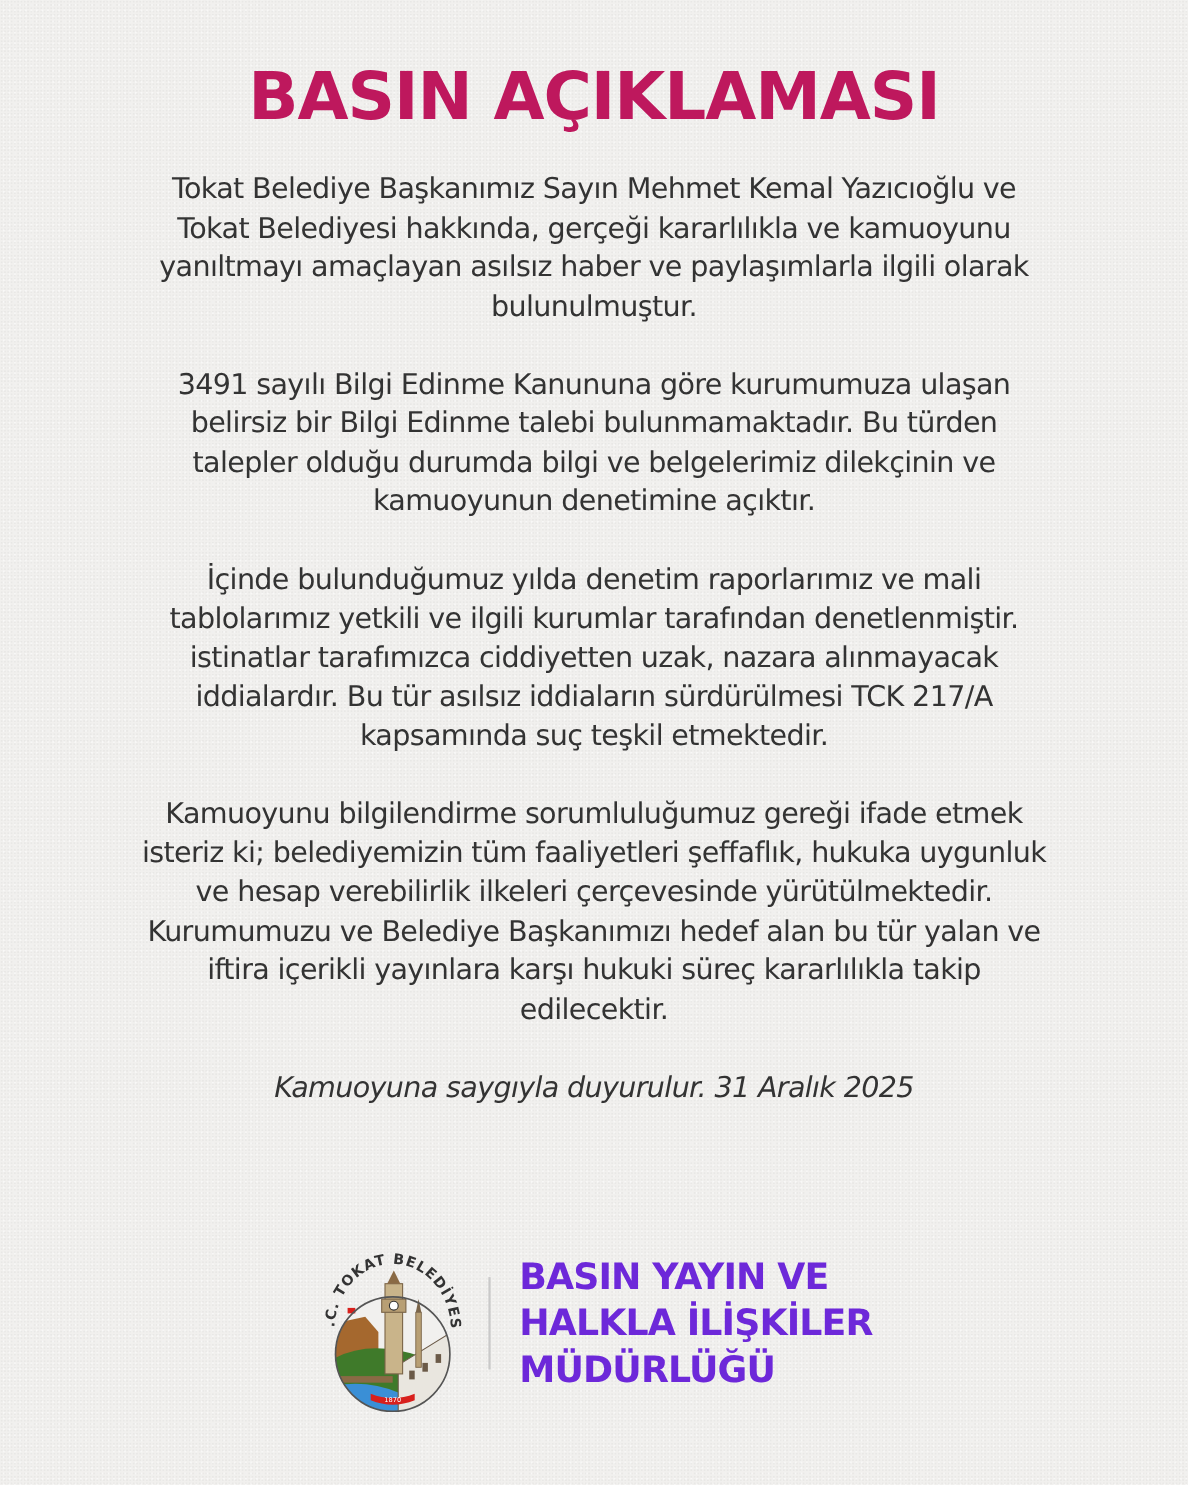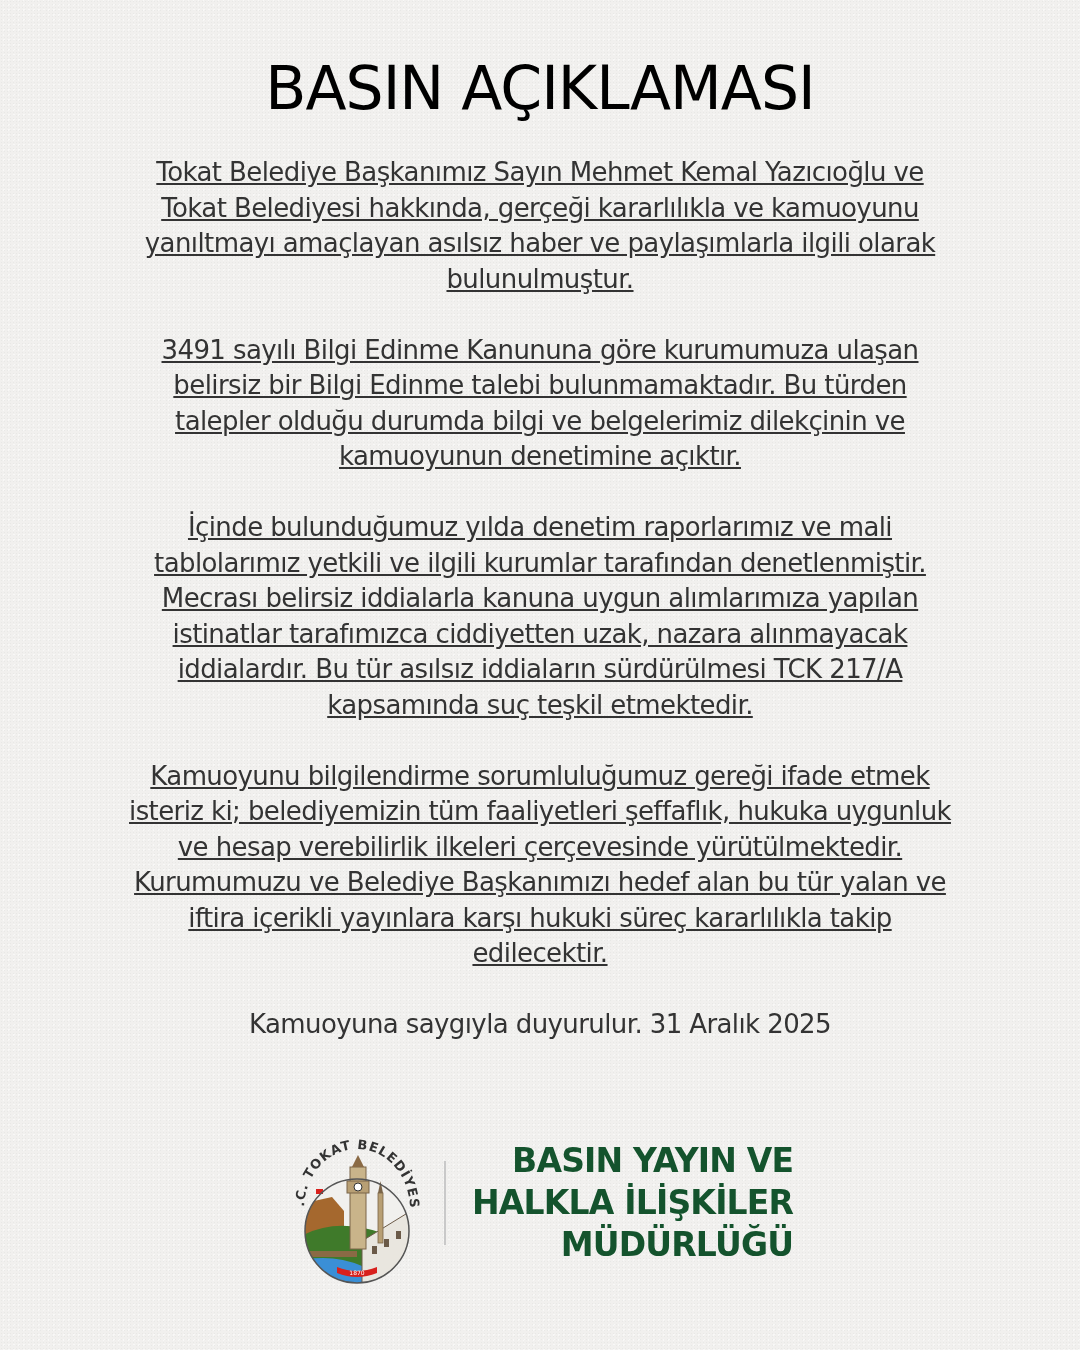--- a/index.html
+++ b/index.html
@@ -21,41 +21,41 @@
       height: 1350px;
       position: relative;
     }
     .title {
       position: absolute;
       top: 52px;
       left: 0;
       width: 1080px;
       text-align: center;
       font-family: "DejaVu Sans", sans-serif;
-      font-weight: normal;
+      font-weight: bold;
       font-size: 60px;
       letter-spacing: -1px;
-      color: #000000;
+      color: #be185d;
       line-height: 72px;
     }
     .body-text {
       position: absolute;
       top: 155px;
       left: 40px;
       width: 1000px;
       text-align: center;
       font-family: "DejaVu Sans", sans-serif;
       font-size: 26px;
       line-height: 35.5px;
       color: #333;
       letter-spacing: -0.6px;
     }
     .para { margin-bottom: 35.5px; }
-    .para .line { display: block; white-space: nowrap; text-decoration: underline; }
-    .closing { display: block; }
+    .para .line { display: block; white-space: nowrap; }
+    .closing { display: block; font-style: italic; }
     .footer {
       position: absolute;
       top: 1118px;
       left: 292px;
       width: 520px;
       height: 170px;
       display: flex;
       align-items: center;
     }
     .logo {
@@ -69,23 +69,22 @@
       height: 84px;
       background: #c9c9c9;
       margin-left: 22px;
       margin-right: 26px;
     }
     .dept {
       font-family: "DejaVu Sans", sans-serif;
       font-weight: bold;
       font-size: 33px;
       line-height: 42px;
-      color: #14532d;
+      color: #6d28d9;
       letter-spacing: -0.8px;
-      text-align: right;
     }
     .dept span { display: block; white-space: nowrap; }
   </style>
 </head>
 <body>
 
 <div class="page">
 
   <h1 class="title">BASIN AÇIKLAMASI</h1>
 
@@ -101,21 +100,20 @@
     <p class="para">
       <span class="line">3491 sayılı Bilgi Edinme Kanununa göre kurumumuza ulaşan</span>
       <span class="line">belirsiz bir Bilgi Edinme talebi bulunmamaktadır. Bu türden</span>
       <span class="line">talepler olduğu durumda bilgi ve belgelerimiz dilekçinin ve</span>
       <span class="line">kamuoyunun denetimine açıktır.</span>
     </p>
 
     <p class="para">
       <span class="line">İçinde bulunduğumuz yılda denetim raporlarımız ve mali</span>
       <span class="line">tablolarımız yetkili ve ilgili kurumlar tarafından denetlenmiştir.</span>
-      <span class="line">Mecrası belirsiz iddialarla kanuna uygun alımlarımıza yapılan</span>
       <span class="line">istinatlar tarafımızca ciddiyetten uzak, nazara alınmayacak</span>
       <span class="line">iddialardır. Bu tür asılsız iddiaların sürdürülmesi TCK 217/A</span>
       <span class="line">kapsamında suç teşkil etmektedir.</span>
     </p>
 
     <p class="para">
       <span class="line">Kamuoyunu bilgilendirme sorumluluğumuz gereği ifade etmek</span>
       <span class="line">isteriz ki; belediyemizin tüm faaliyetleri şeffaflık, hukuka uygunluk</span>
       <span class="line">ve hesap verebilirlik ilkeleri çerçevesinde yürütülmektedir.</span>
       <span class="line">Kurumumuzu ve Belediye Başkanımızı hedef alan bu tür yalan ve</span>

